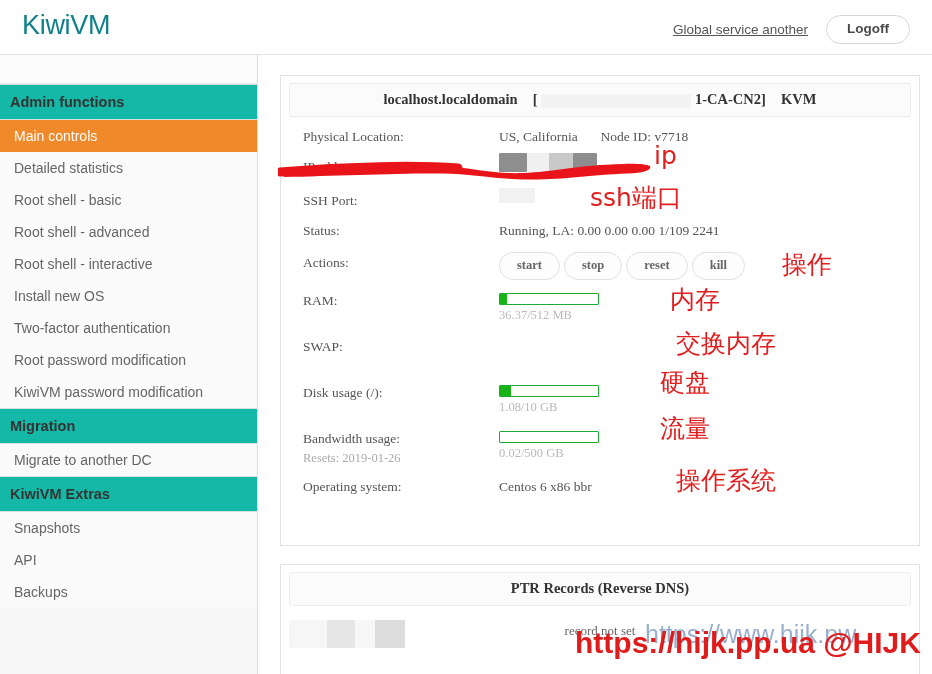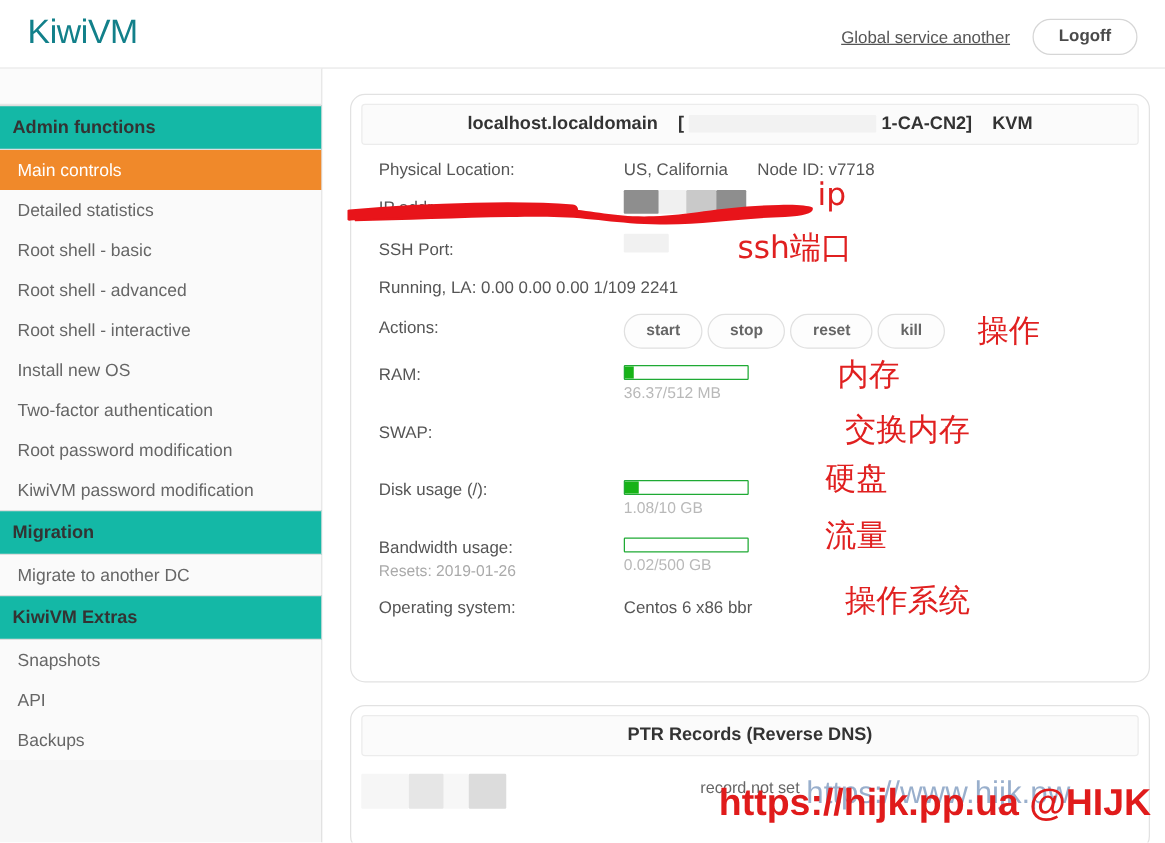--- a/index.html
+++ b/index.html
@@ -55,21 +55,22 @@
     font-weight:normal;
   }
 
   
   .main { position:absolute; left:258px; top:55px; width:674px; height:619px; background:#fff; }
 
   .panel {
     position:absolute;
     background:#fff;
     border:1px solid #e2e2e2;
-    border-radius:12px;
+    border-radius:0;
+    font-family:Liberation Serif, serif;
   }
   #panel-main { left:22px; top:20px; width:640px; height:471px; }
   #panel-ptr  { left:22px; top:509px; width:640px; height:117px; }
 
   .panel-title {
     margin:7px 8px 0;
     background:#fbfbfb;
     border:1px solid #ececec;
     border-radius:3px;
     text-align:center;
@@ -227,20 +228,21 @@
         </div>
 
         <div class="row">
           <div class="lbl">SSH Port:</div>
           <div class="val" style="position:relative;width:120px;height:18px">
             <span class="blur-block" style="left:0;top:1px;width:36px;height:15px;background:#f1f1f1;"></span>
           </div>
         </div>
 
         <div class="row">
+          <div class="lbl">Status:</div>
           <div class="val">Running, LA: 0.00 0.00 0.00 1/109 2241</div>
         </div>
 
         <div class="row" style="min-height:40px">
           <div class="lbl" style="padding-top:8px">Actions:</div>
           <div class="val" style="padding-top:4px">
             <div class="btnrow">
               <span class="pill">start</span>
               <span class="pill">stop</span>
               <span class="pill">reset</span>

